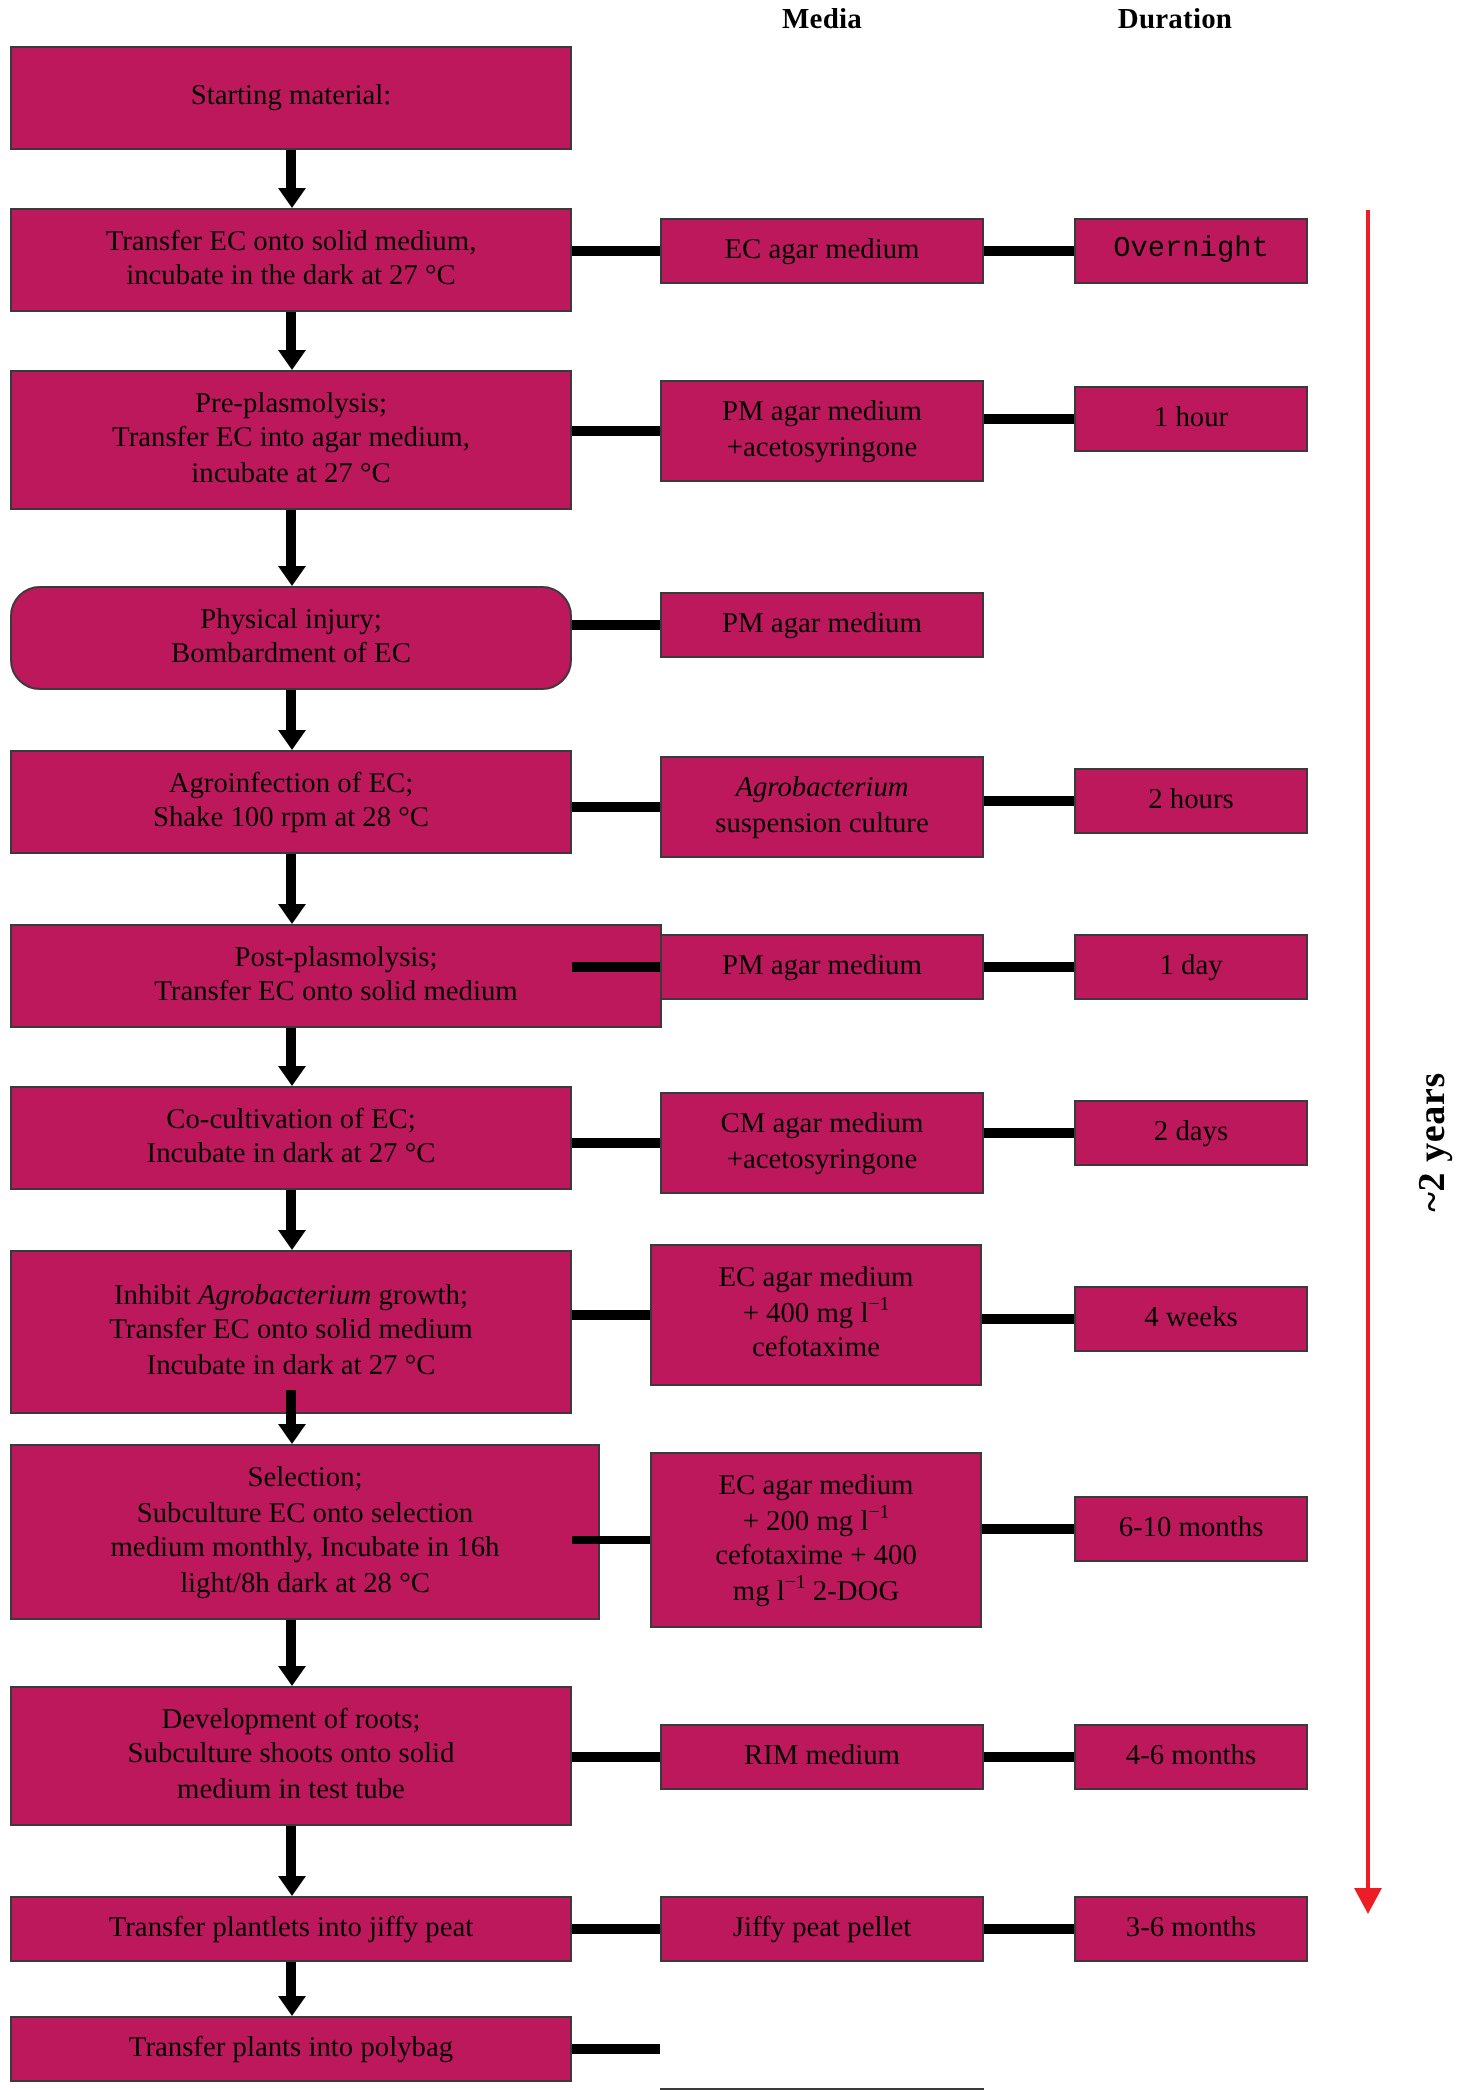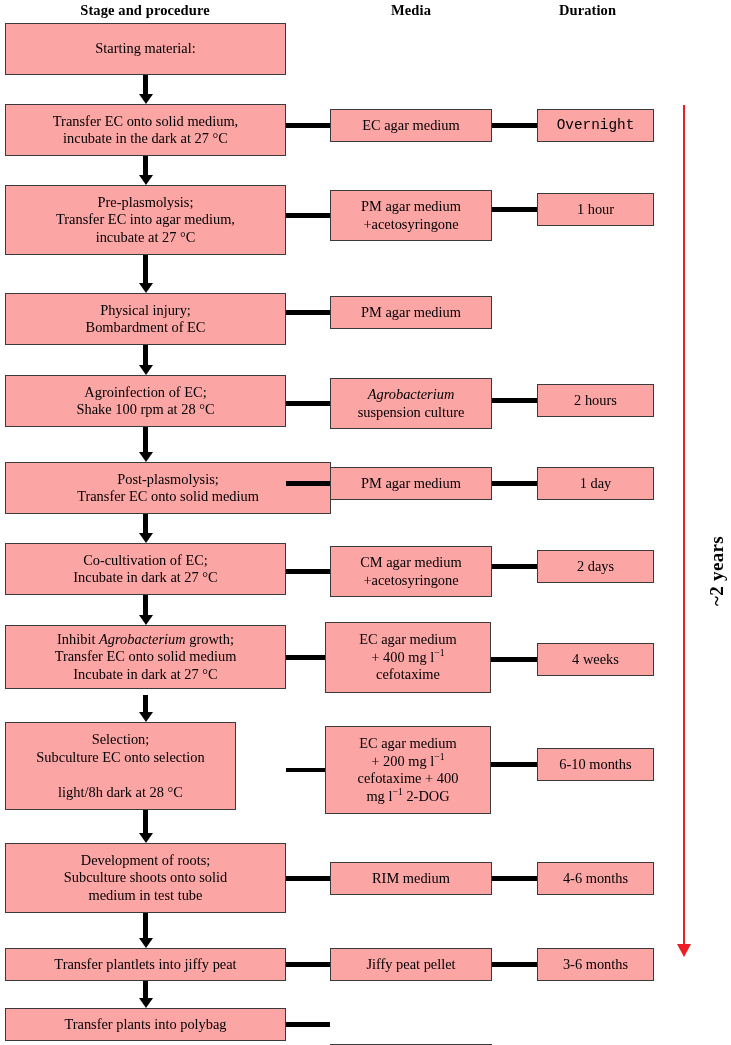--- a/index.html
+++ b/index.html
@@ -20,21 +20,21 @@
     text-align:center;
     white-space:nowrap;
     letter-spacing:.1px;
   }
 
   
   .box{
     position:absolute;
     box-sizing:border-box;
     border:1.4px solid #3a3a3a;
-    background:#fca5a5;
+    background:#be185d;
     display:flex;
     align-items:center;
     justify-content:center;
     text-align:center;
     font-size:14.4px;
     line-height:17.5px;
     padding:1px 3px;
   }
   .box .txt{display:block;width:100%;}
   .box i{font-style:italic;}
@@ -73,21 +73,20 @@
     transform:rotate(-90deg);
     transform-origin:50% 50%;
     letter-spacing:.3px;
   }
 </style>
 </head>
 <body>
 
 <div id="stage">
 
-  <div class="col-header" style="left:5px;top:2px;width:280px;">Stage and procedure</div>
   <div class="col-header" style="left:330px;top:2px;width:162px;">Media</div>
   <div class="col-header" style="left:520px;top:2px;width:135px;">Duration</div>
 
   <div id="rows-layer">
       <div class="box" style="left: 5px; top: 23px; width: 281px; height: 52px;">
         <span class="txt"><span>Starting material:</span><br></span>
       </div>
       <div class="varrow" style="left: 135.5px; top: 75px; height: 29px;">
         <div class="shaft" style="height: 20px;"></div>
         <div class="head"></div>
@@ -115,21 +114,21 @@
       </div>
       <div class="hconn" style="left: 286px; top: 213.3px; width: 44px;"></div>
       <div class="box" style="left: 537px; top: 193px; width: 117px; height: 33px;">
         <span class="txt"><span>1 hour</span></span>
       </div>
       <div class="hconn" style="left: 492px; top: 207.3px; width: 45px;"></div>
       <div class="varrow" style="left: 135.5px; top: 255px; height: 38px;">
         <div class="shaft" style="height: 29px;"></div>
         <div class="head"></div>
       </div>
-      <div class="box" style="left: 5px; top: 293px; width: 281px; height: 52px;">
+      <div class="box" style="left: 5px; top: 293px; width: 281px; height: 52px; border-radius: 15px;">
         <span class="txt"><span>Physical injury;</span><br><span>Bombardment of EC</span></span>
       </div>
       <div class="box" style="left: 330px; top: 296px; width: 162px; height: 33px;">
         <span class="txt"><span>PM agar medium</span></span>
       </div>
       <div class="hconn" style="left: 286px; top: 310.3px; width: 44px;"></div>
       <div class="varrow" style="left: 135.5px; top: 345px; height: 30px;">
         <div class="shaft" style="height: 21px;"></div>
         <div class="head"></div>
       </div>
@@ -171,37 +170,37 @@
       </div>
       <div class="hconn" style="left: 286px; top: 569.3px; width: 44px;"></div>
       <div class="box" style="left: 537px; top: 550px; width: 117px; height: 33px;">
         <span class="txt"><span>2 days</span></span>
       </div>
       <div class="hconn" style="left: 492px; top: 564.3px; width: 45px;"></div>
       <div class="varrow" style="left: 135.5px; top: 595px; height: 30px;">
         <div class="shaft" style="height: 21px;"></div>
         <div class="head"></div>
       </div>
-      <div class="box" style="left: 5px; top: 625px; width: 281px; height: 64px;">
+      <div class="box" style="left: 5px; top: 625px; width: 281px; height: 82px;">
         <span class="txt"><span>Inhibit <i>Agrobacterium</i> growth;</span><br><span>Transfer EC onto solid medium</span><br><span>Incubate in dark at 27 °C</span></span>
       </div>
       <div class="box" style="left: 325px; top: 622px; width: 166px; height: 71px;">
         <span class="txt"><span>EC agar medium</span><br><span>+ 400 mg l<sup>−1</sup></span><br><span>cefotaxime</span></span>
       </div>
       <div class="hconn" style="left: 286px; top: 655.3px; width: 39px;"></div>
       <div class="box" style="left: 537px; top: 643px; width: 117px; height: 33px;">
         <span class="txt"><span>4 weeks</span></span>
       </div>
       <div class="hconn" style="left: 491px; top: 657.3px; width: 46px;"></div>
       <div class="varrow" style="left: 135.5px; top: 695px; height: 27px;">
         <div class="shaft" style="height: 18px;"></div>
         <div class="head"></div>
       </div>
-      <div class="box" style="left: 5px; top: 722px; width: 231px; height: 88px;">
-        <span class="txt"><span>Selection;</span><br><span>Subculture EC onto selection</span><br><br><span>light/8h dark at 28 °C</span></span>
+      <div class="box" style="left: 5px; top: 722px; width: 295px; height: 88px;">
+        <span class="txt"><span>Selection;</span><br><span>Subculture EC onto selection</span><br><span>medium monthly, Incubate in 16h</span><br><span>light/8h dark at 28 °C</span></span>
       </div>
       <div class="box" style="left: 325px; top: 726px; width: 166px; height: 88px;">
         <span class="txt"><span>EC agar medium</span><br><span>+ 200 mg l<sup>−1</sup></span><br><span>cefotaxime + 400</span><br><span>mg l<sup>−1</sup> 2-DOG</span></span>
       </div>
       <div class="hconn" style="left: 286px; top: 767.8px; width: 39px;"></div>
       <div class="box" style="left: 537px; top: 748px; width: 117px; height: 33px;">
         <span class="txt"><span>6-10 months</span></span>
       </div>
       <div class="hconn" style="left: 491px; top: 762.3px; width: 46px;"></div>
       <div class="varrow" style="left: 135.5px; top: 810px; height: 33px;">

